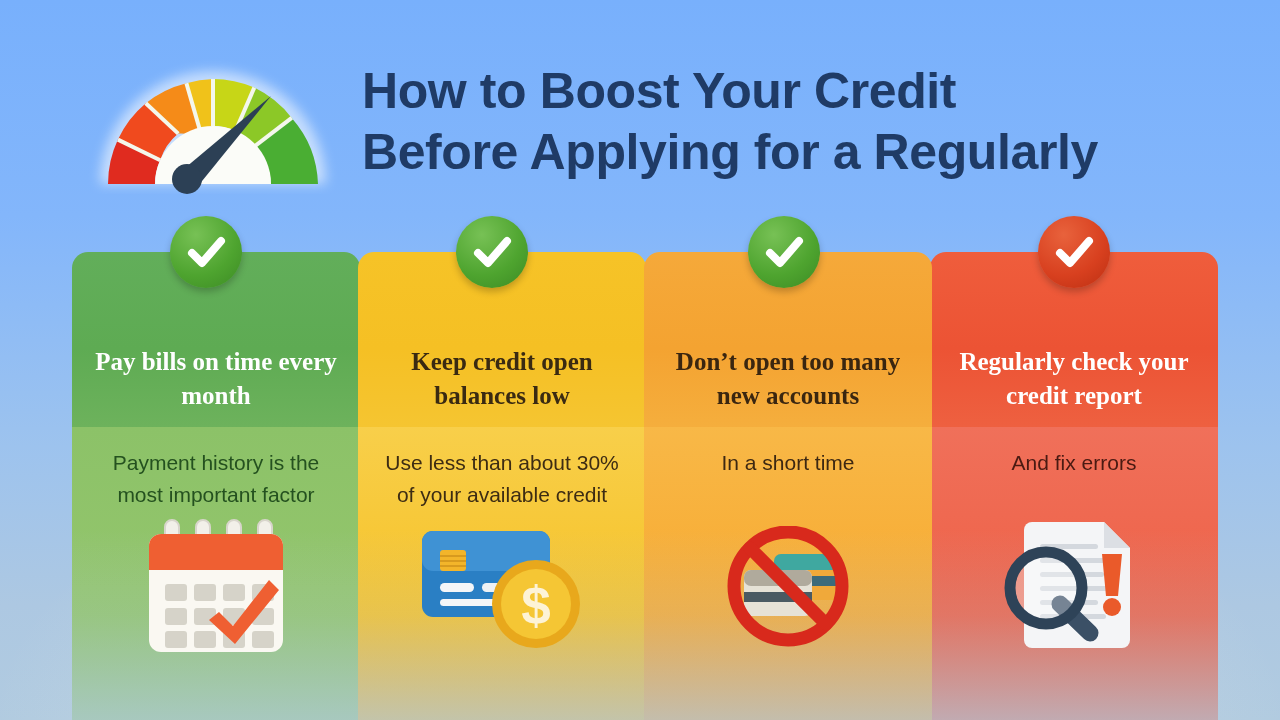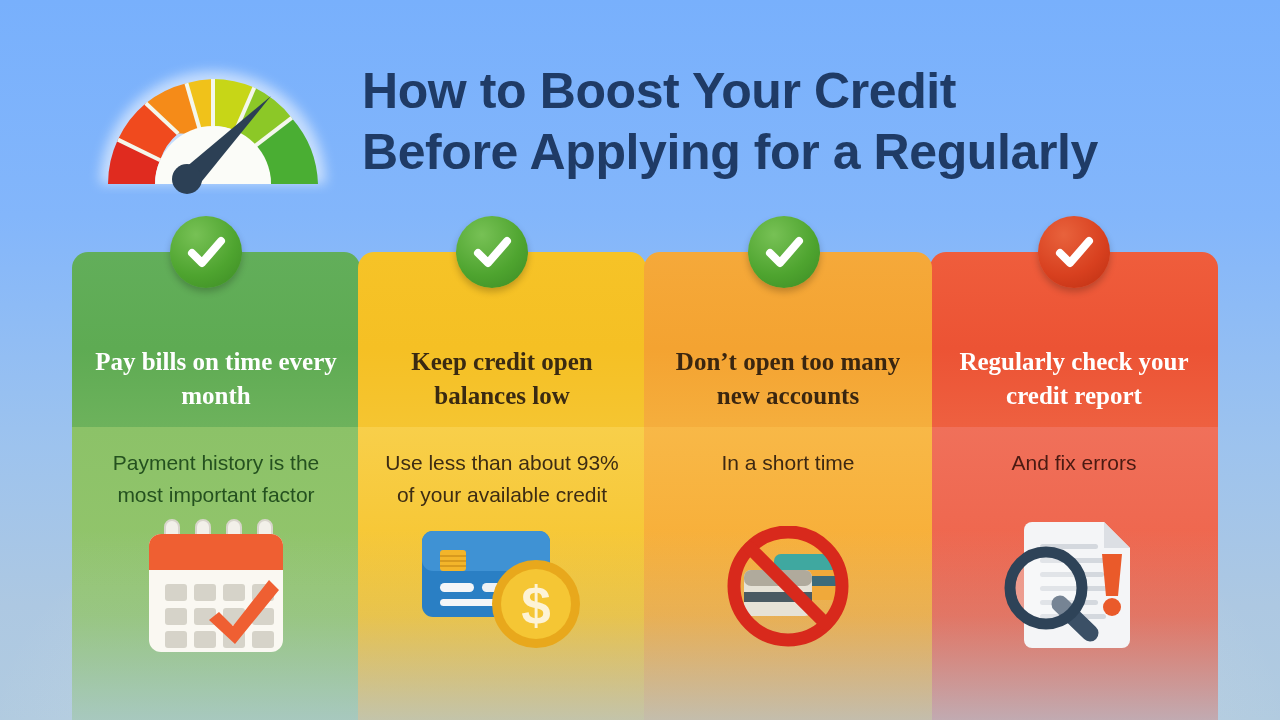--- a/index.html
+++ b/index.html
@@ -259,21 +259,21 @@
           <path d="M78 94 L92 108 L128 62 L138 72 L94 126 L68 102 Z" fill="#ef5f32"></path>
         </svg>
       </div>
     </div>
 
     <div class="card c1">
       <div class="card-head">
         <div class="card-head-text">Keep credit open balances low</div>
       </div>
       <div class="card-body">
-        <div class="card-body-text">Use less than about 93% of your available credit</div>
+        <div class="card-body-text">Use less than about 30% of your available credit</div>
       </div>
       <div class="card-art">
         <svg width="165" height="125" viewBox="0 0 165 125" xmlns="http://www.w3.org/2000/svg">
 
           <rect x="2" y="6" width="128" height="86" rx="11" fill="#2a7fc4"></rect>
           <rect x="2" y="6" width="128" height="40" rx="11" fill="#3f92d4"></rect>
 
           <rect x="20" y="25" width="26" height="21" rx="3" fill="#f3b52a"></rect>
           <g stroke="#d1941c" stroke-width="1.6">
             <line x1="20" y1="31" x2="46" y2="31"></line>

